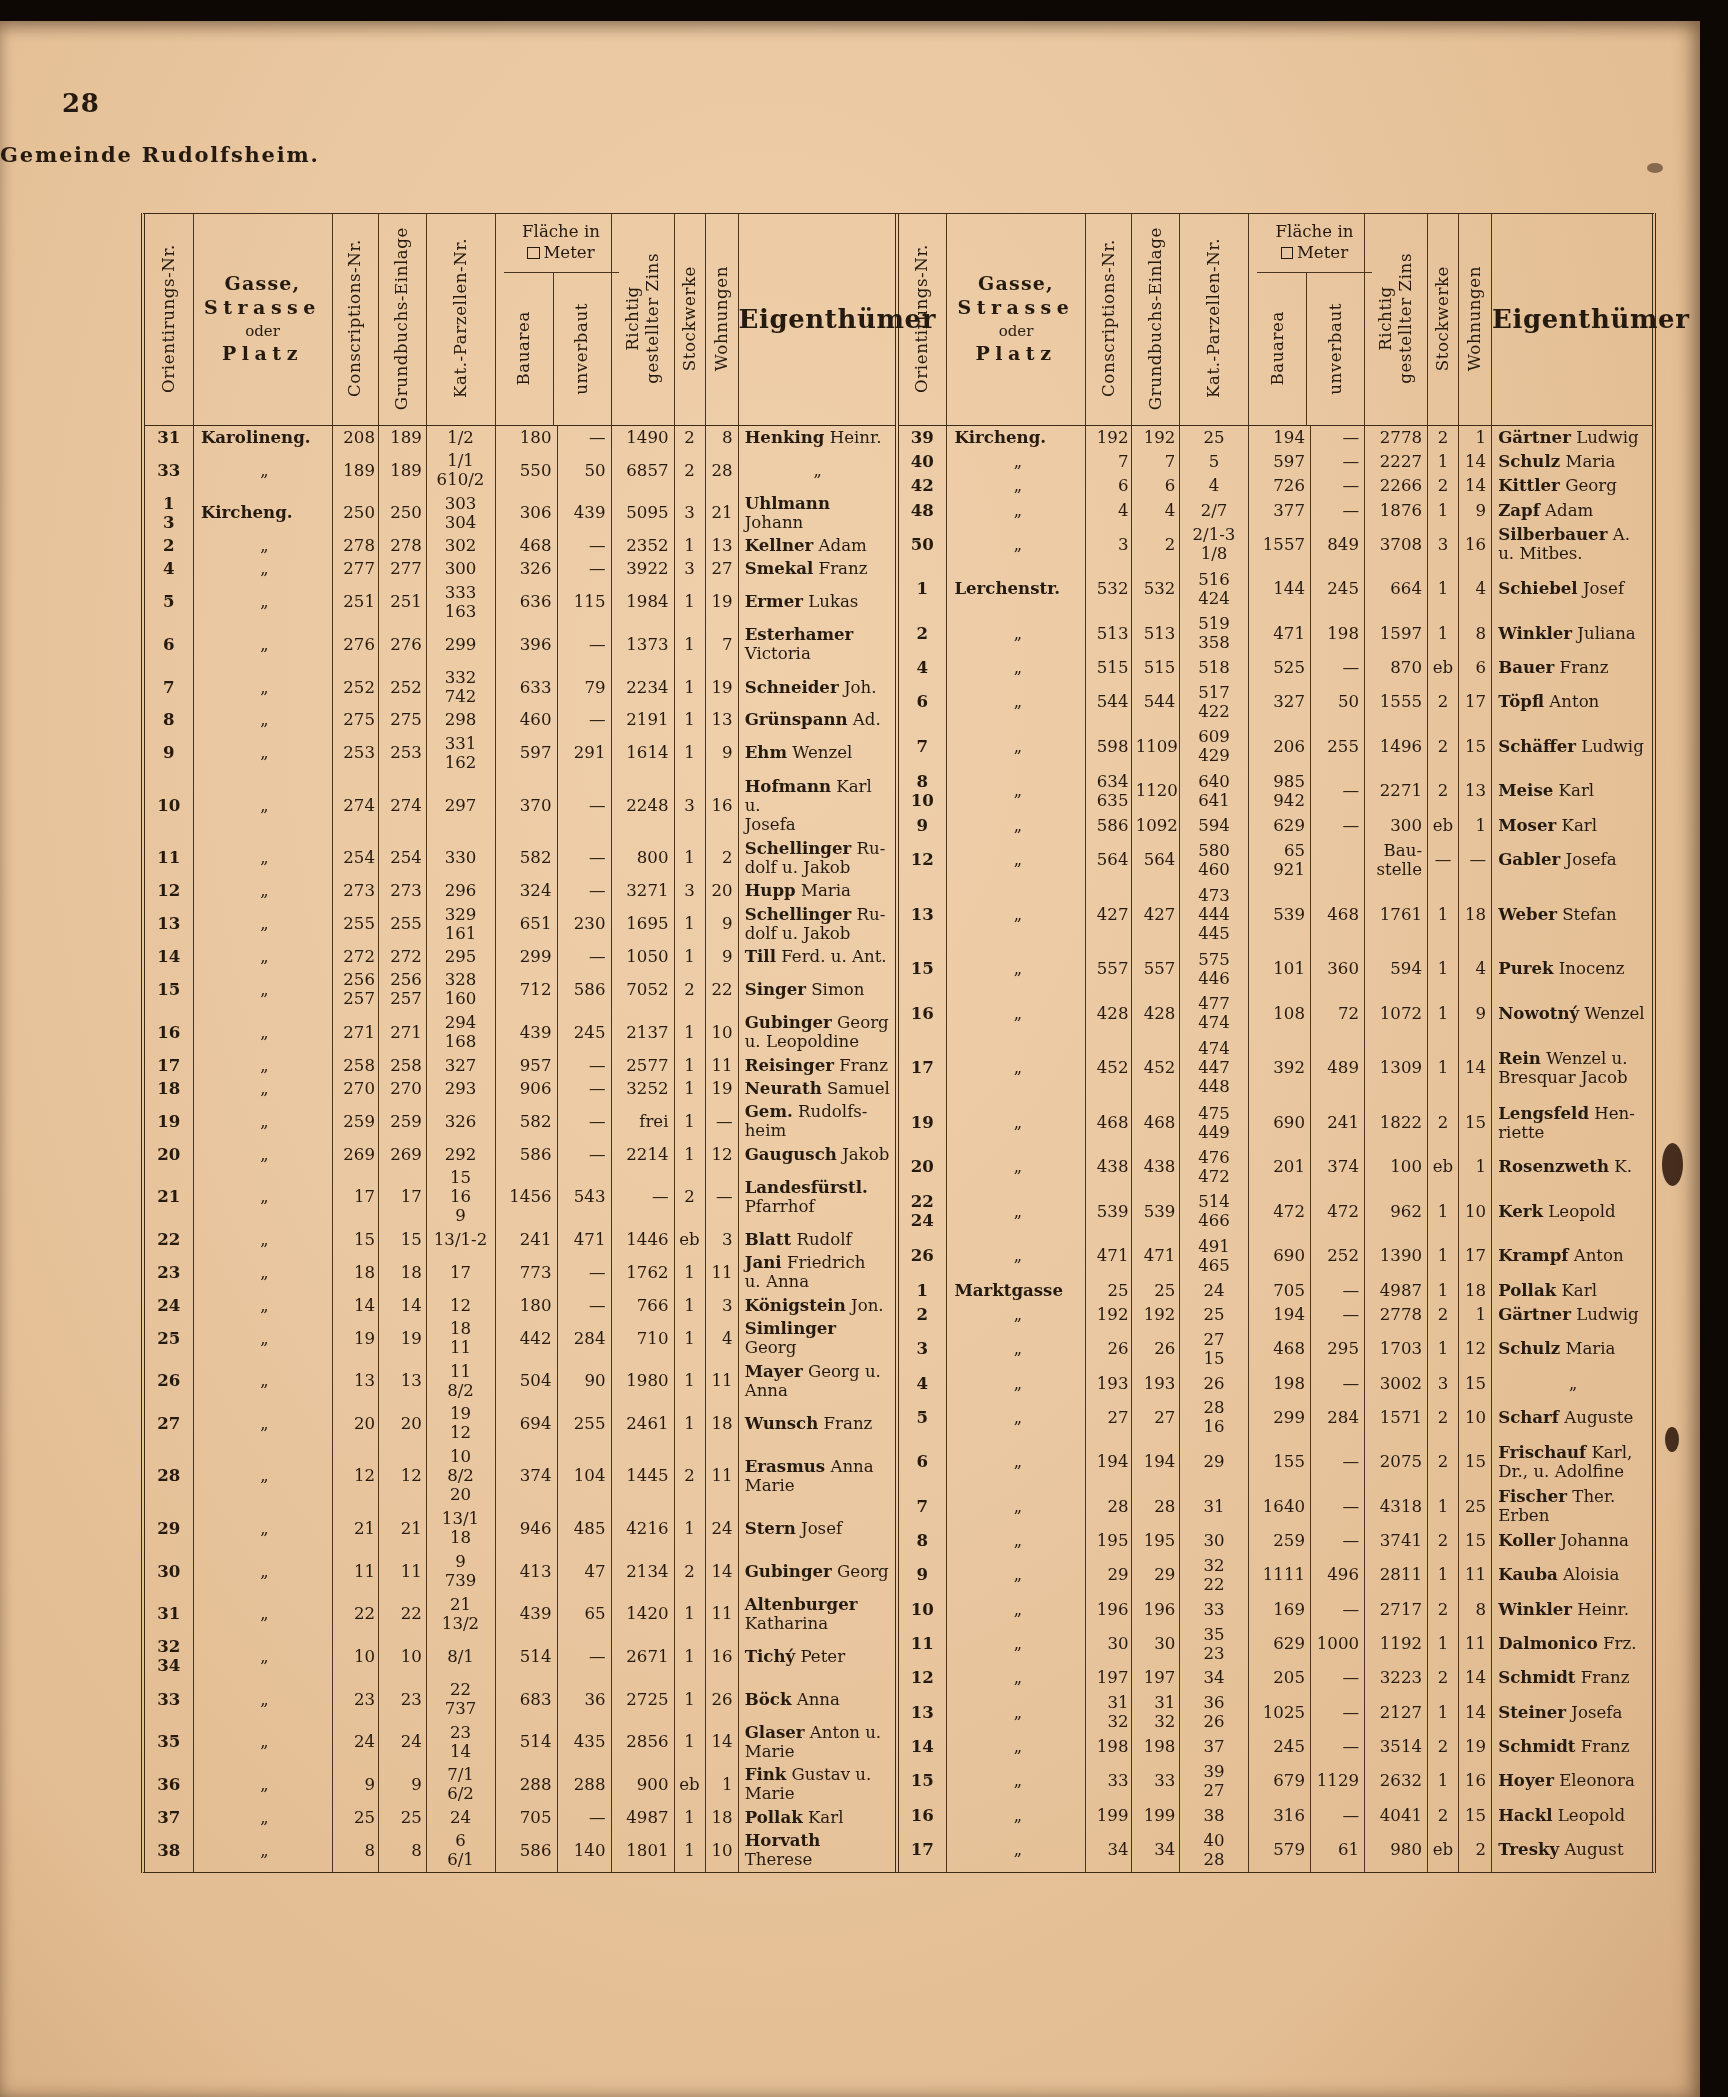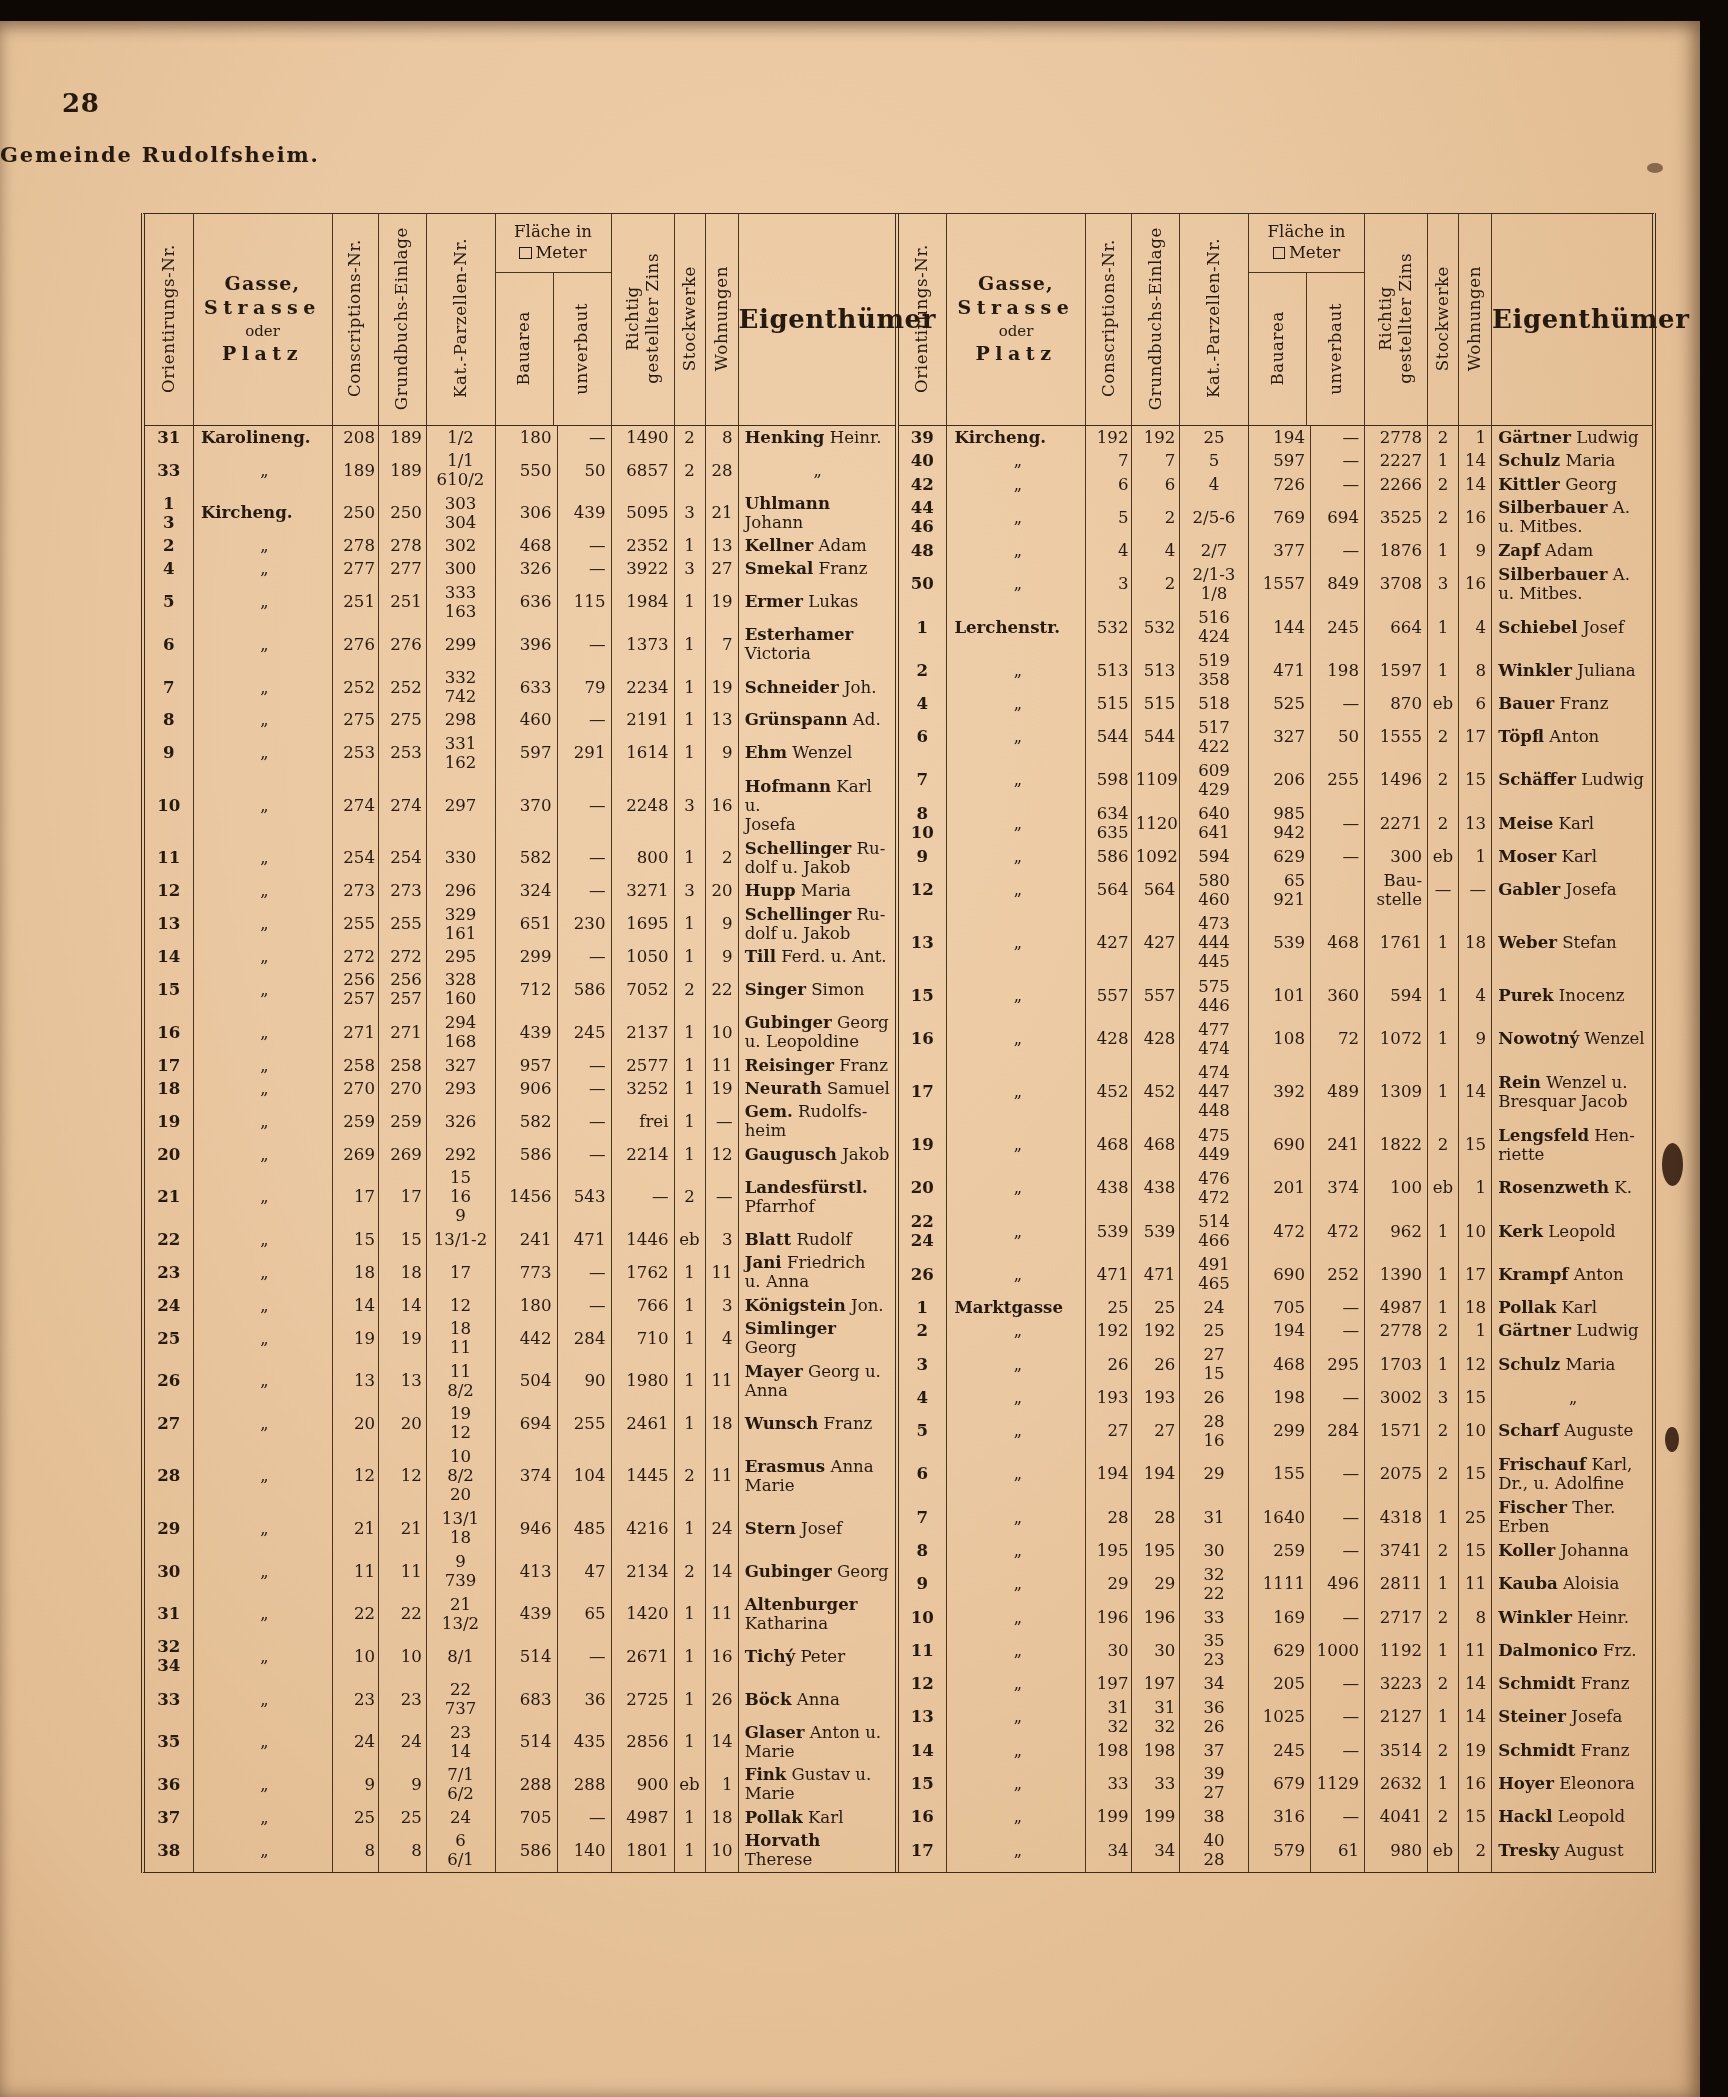--- a/index.html
+++ b/index.html
@@ -51,21 +51,21 @@
     white-space:pre-line; letter-spacing:0.6px;
   }
   .h-gasse div { line-height:1.25; }
   .hg1 { font-weight:bold; font-size:19px; letter-spacing:1.2px; }
   .hg2 { font-weight:bold; font-size:19px; letter-spacing:5.5px; }
   .hg3 { font-size:15px; margin:2.5px 0 1.2px 0; }
   .h-eig div { font-weight:bold; font-size:26px; letter-spacing:0.6px; }
 
   .h-flaeche { position:relative; }
   .fl-top {
-    position:absolute; left:0; top:0; width:100%; height:59px;
+    position:absolute; left:8px; top:0; width:100%; height:59px;
     border-bottom:0.6px solid #4a3620;
     display:flex; flex-direction:column; justify-content:center;
     font-size:16.6px; line-height:1.25;
   }
   .sq { display:inline-block; width:12.3px; height:12.3px; border:1.2px solid #241a10; vertical-align:-1.2px; margin-right:3.7px; }
   .fl-sub { position:absolute; left:0; top:59px; width:100%; height:calc(100% - 59px); display:flex; }
   .fl-cell { flex:1; display:flex; align-items:center; justify-content:center; }
   .fl-cell.first { border-right:0.6px solid #4a3620; }
 
   tbody td {
@@ -727,33 +727,20 @@
             <td class="c-grund">6</td>
             <td class="c-parz">4</td>
             <td class="c-bau">726</td>
             <td class="c-unv">—</td>
             <td class="c-zins">2266</td>
             <td class="c-st">2</td>
             <td class="c-wo">14</td>
             <td class="c-eig"><b>Kittler</b> Georg</td>
           </tr>
           <tr>
-            <td class="c-nr">44<br>46</td>
-            <td class="c-gasse ditto">„</td>
-            <td class="c-cons">5</td>
-            <td class="c-grund">2</td>
-            <td class="c-parz">2/5-6</td>
-            <td class="c-bau">769</td>
-            <td class="c-unv">694</td>
-            <td class="c-zins">3525</td>
-            <td class="c-st">2</td>
-            <td class="c-wo">16</td>
-            <td class="c-eig"><b>Silberbauer</b> A.<br>u. Mitbes.</td>
-          </tr>
-          <tr>
             <td class="c-nr">48</td>
             <td class="c-gasse ditto">„</td>
             <td class="c-cons">4</td>
             <td class="c-grund">4</td>
             <td class="c-parz">2/7</td>
             <td class="c-bau">377</td>
             <td class="c-unv">—</td>
             <td class="c-zins">1876</td>
             <td class="c-st">1</td>
             <td class="c-wo">9</td>

